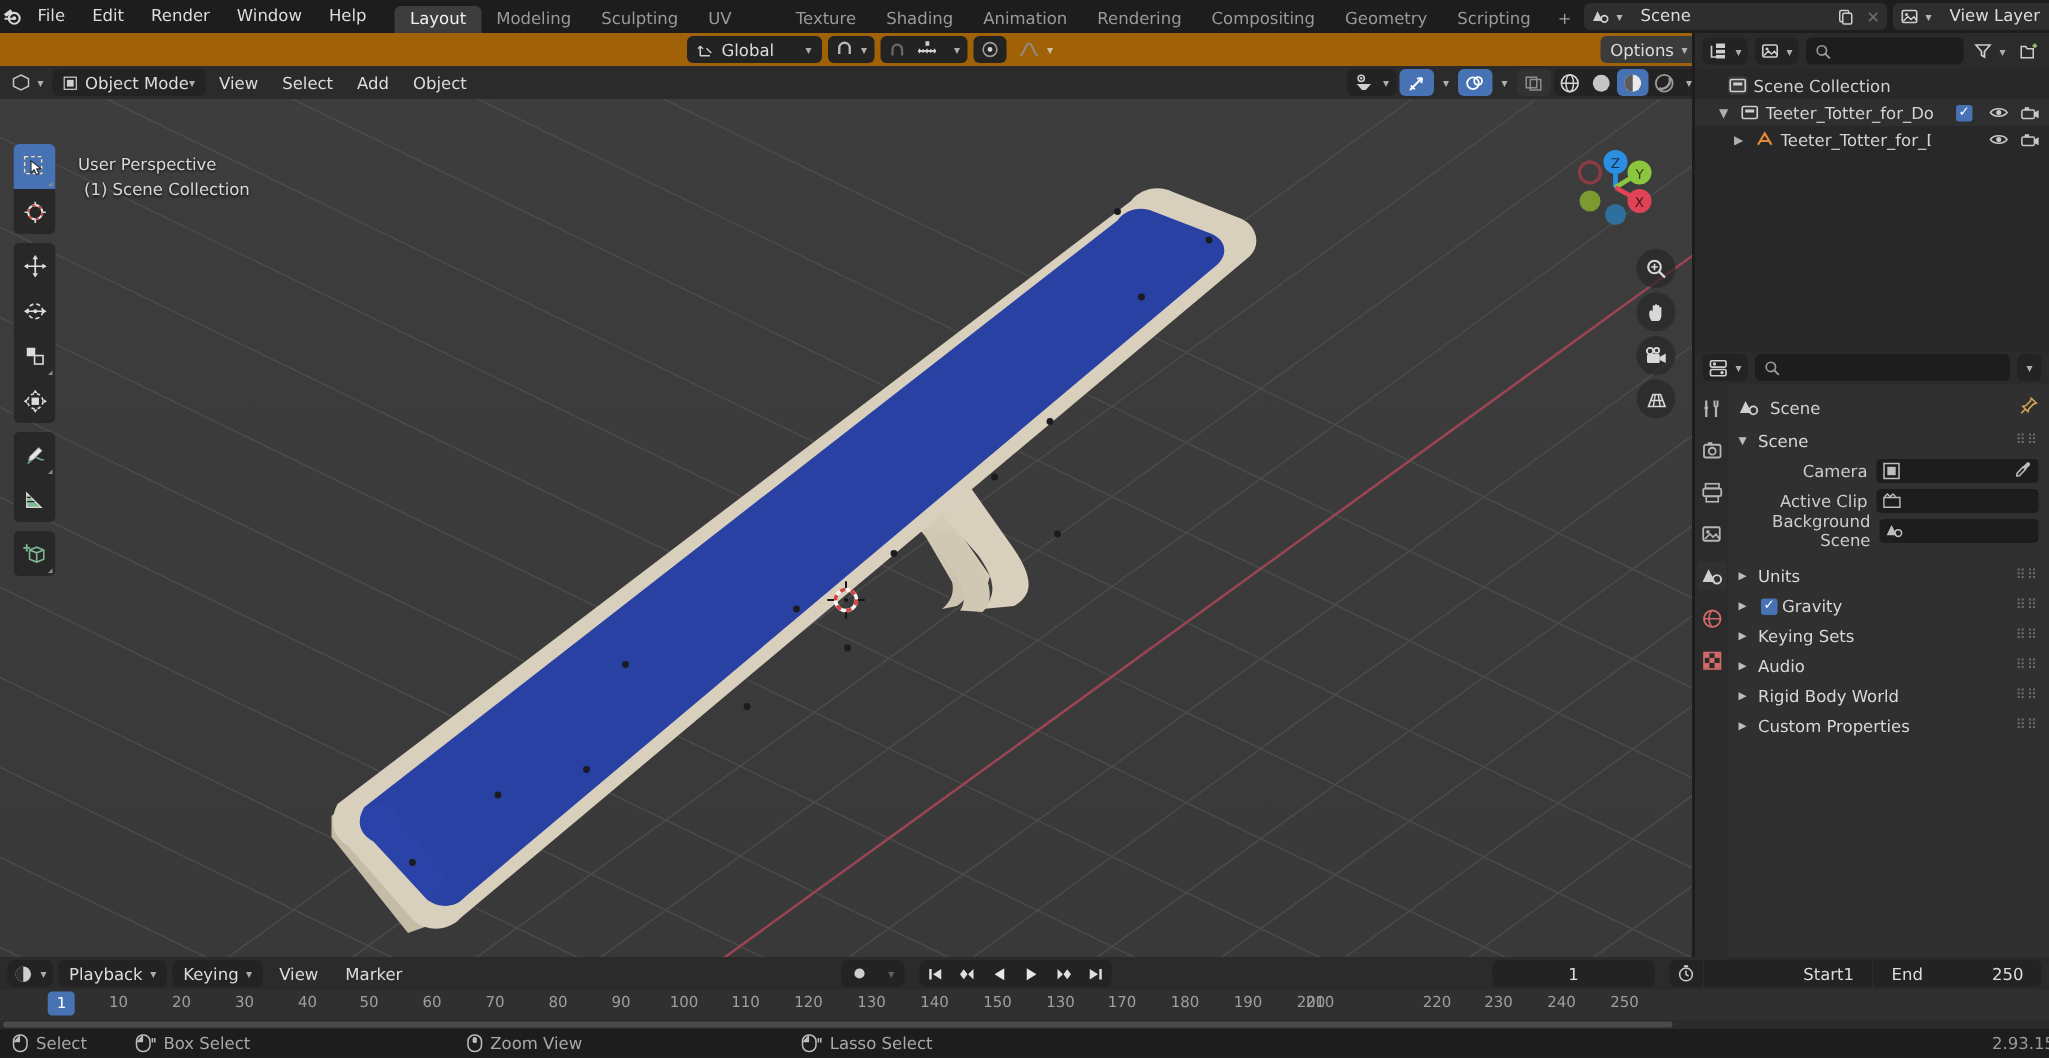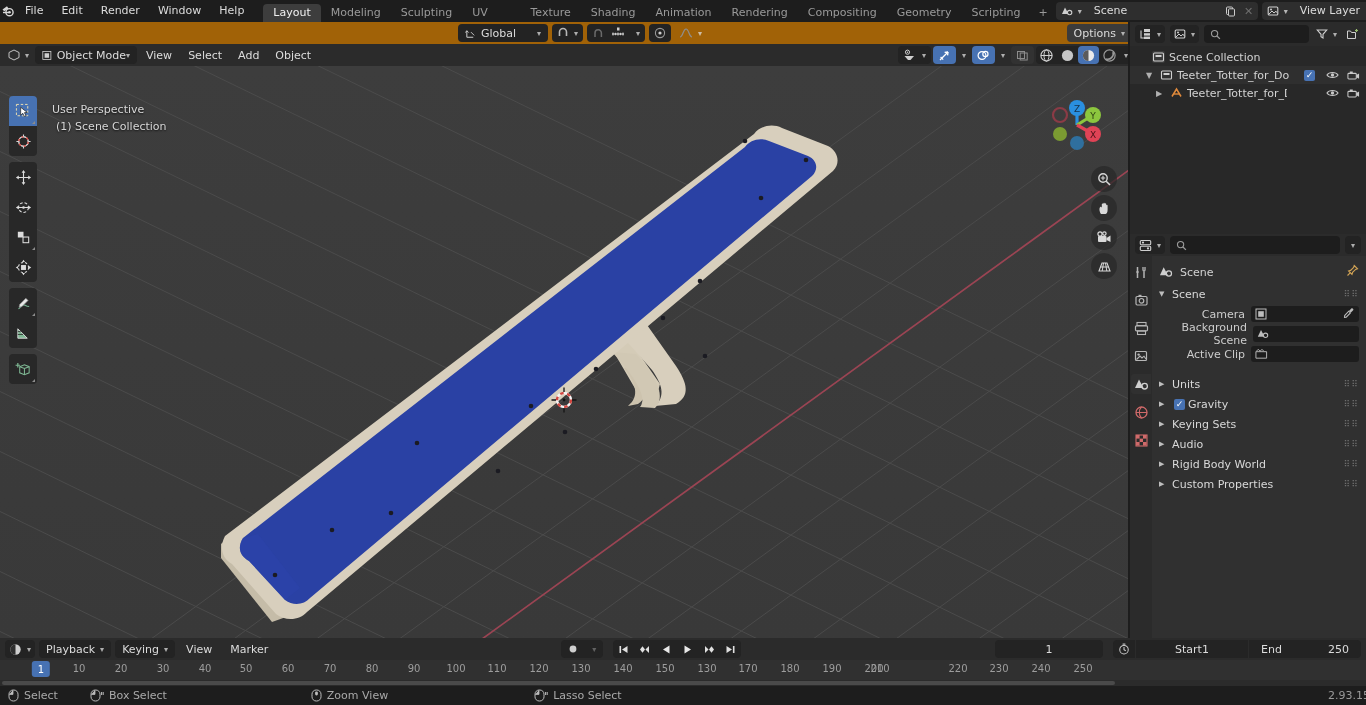--- a/index.html
+++ b/index.html
@@ -733,34 +733,34 @@
           </svg>
           <span style="margin-left:auto;">
             <svg width="12" height="12" viewBox="0 0 13 13">
               <path d="M9 1.5 C10.2 0.6 12 2.3 11 3.6 L8.4 6.2 L6.4 4.2 Z" fill="#bdbdbd"></path>
               <path d="M6.2 4.6 L8 6.4 L3.5 11 L1.6 11.2 L1.8 9.3 Z" fill="none" stroke="#bdbdbd" stroke-width="1.1"></path>
             </svg>
           </span>
         </span>
       </div>
       <div class="prow">
+        <span class="plabel">Active Clip</span>
+        <span class="pval">
+          <svg width="13" height="12" viewBox="0 0 14 12">
+            <path d="M1 3.5 L12.5 3.5 L12.5 10.5 L1 10.5 Z" fill="none" stroke="#bdbdbd" stroke-width="1"></path>
+            <path d="M1.5 3 L3.5 1 L5.5 3 M5.5 3 L7.5 1 L9.5 3" fill="none" stroke="#bdbdbd" stroke-width="1"></path>
+          </svg>
+        </span>
+      </div>
+      <div class="prow">
         <span class="plabel" style="width:88px;">Background Scene</span>
         <span class="pval">
           <svg width="12" height="12" viewBox="0 0 15 15">
             <path d="M5 2.5 L9.5 11 L1 11 Z" fill="#bdbdbd"></path>
             <circle cx="10.6" cy="9.2" r="2.8" fill="none" stroke="#bdbdbd" stroke-width="1.3"></circle>
-          </svg>
-        </span>
-      </div>
-      <div class="prow">
-        <span class="plabel">Active Clip</span>
-        <span class="pval">
-          <svg width="13" height="12" viewBox="0 0 14 12">
-            <path d="M1 3.5 L12.5 3.5 L12.5 10.5 L1 10.5 Z" fill="none" stroke="#bdbdbd" stroke-width="1"></path>
-            <path d="M1.5 3 L3.5 1 L5.5 3 M5.5 3 L7.5 1 L9.5 3" fill="none" stroke="#bdbdbd" stroke-width="1"></path>
           </svg>
         </span>
       </div>
 
       <div style="height:10px;"></div>
 
       <div class="panel-hd">
         <span class="tri">▶</span>
         <span style="margin-left:4px;">Units</span>
         <span class="grip">⠿⠿</span>
@@ -869,21 +869,21 @@
         <span>1</span>
       </div>
       <div class="row" style="gap:1px;margin-left:6px;">
         <div class="btn dark" style="padding:0 5px;border-radius:4px 0 0 4px;">
           <svg width="12" height="12" viewBox="0 0 13 13">
             <circle cx="6.5" cy="7.2" r="4.6" fill="none" stroke="#cfcfcf" stroke-width="1.1"></circle>
             <path d="M6.5 4.4 L6.5 7.2 L8.4 8.4" stroke="#cfcfcf" stroke-width="1.1" fill="none"></path>
             <path d="M5 1.2 L8 1.2" stroke="#cfcfcf" stroke-width="1.2"></path>
           </svg>
         </div>
-        <div class="btn dark" style="width:88px;border-radius:0;justify-content:center;padding:0 12px;">
+        <div class="btn dark" style="width:88px;border-radius:0;justify-content:flex-end;padding:0 12px;">
           <span>Start</span>
           <span>1</span>
         </div>
         <div class="btn dark" style="width:88px;border-radius:0 4px 4px 0;justify-content:space-between;padding:0 12px;">
           <span>End</span>
           <span>250</span>
         </div>
       </div>
     </div>
 

